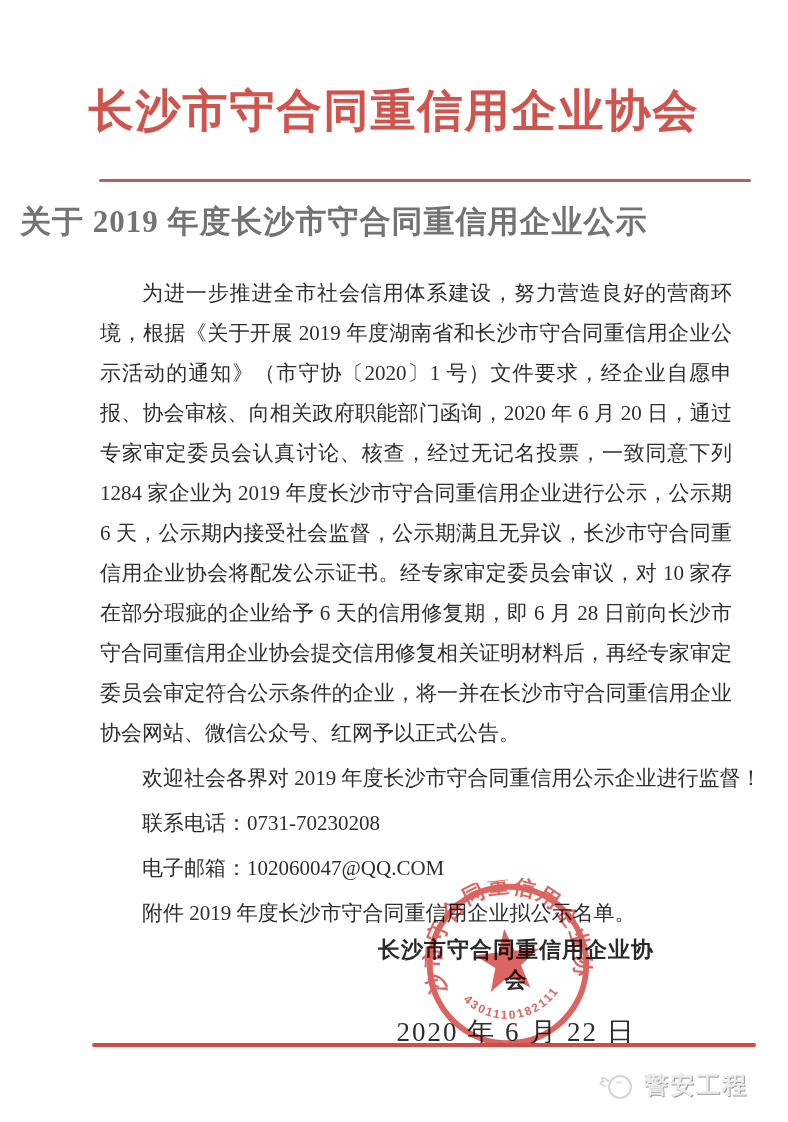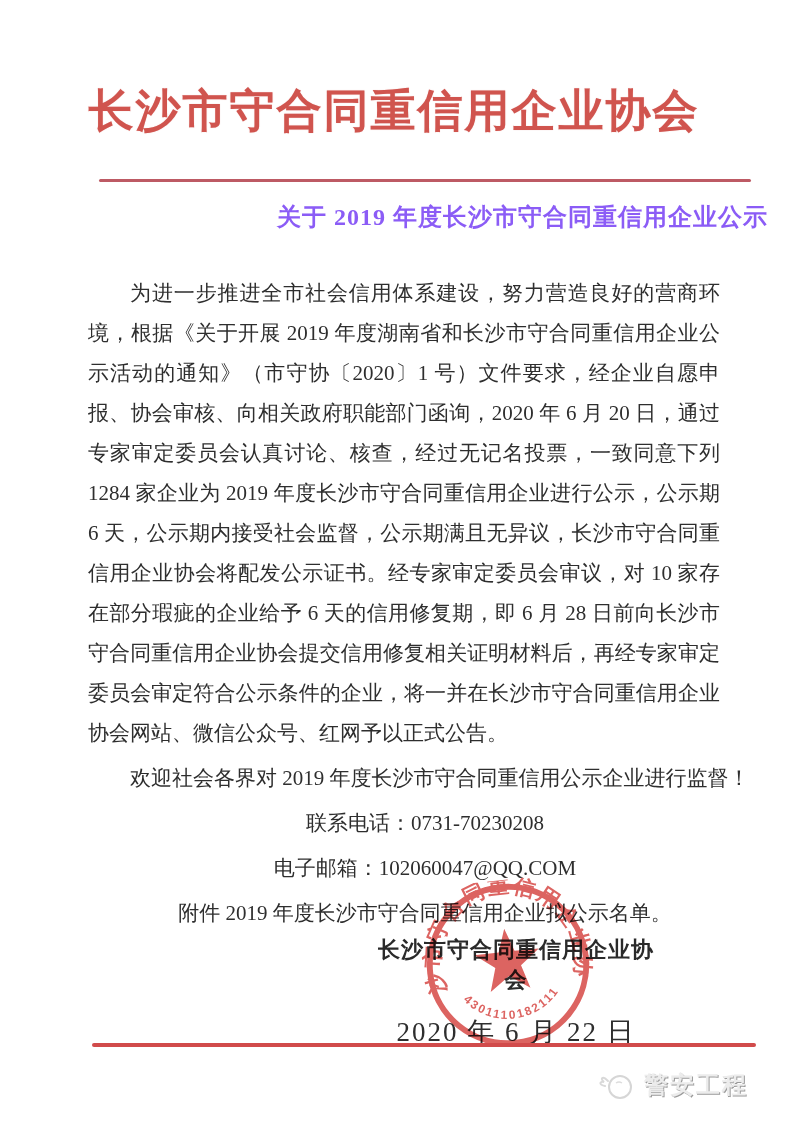--- a/index.html
+++ b/index.html
@@ -17,32 +17,32 @@
     text-align:center;
     font-size:45px;font-weight:bold;letter-spacing:2px;
     color:#d0544e;
     text-shadow:0 0 1px rgba(208,84,78,.35);
   }
   .rule{position:absolute;border-radius:2px;}
   .rule-top{top:176px;left:79px;width:652px;height:3px;background:#bd5a64;}
   .rule-bottom{top:1040px;left:72px;width:664px;height:4px;background:#d14b4b;}
   .doc-title{
     position:absolute;top:198px;left:0;width:100%;margin:0;
-    text-align:right;
-    font-size:24px;font-weight:bold;color:#8b5cf6;letter-spacing:1px;
+    text-align:left;
+    font-size:31px;font-weight:bold;color:#737373;letter-spacing:1px;
   }
   .body-text{
-    position:absolute;top:270px;left:68px;width:632px;
+    position:absolute;top:270px;left:80px;width:632px;
     font-size:21px;line-height:40px;
     text-align:justify;
     color:#2e2e2e;
   }
   .body-text p{margin:0;text-indent:2em;}
   .body-text p + p{margin-top:5px;}
-  .body-text p.single-line{white-space:nowrap;text-align:center;}
+  .body-text p.single-line{white-space:nowrap;text-align:left;}
   .signature{
     position:absolute;top:932px;left:350px;width:292px;
     text-align:center;
   }
   .sig-org{font-size:22px;font-weight:bold;color:#2a2a2a;letter-spacing:1px;}
   .sig-date{margin-top:19px;font-size:27px;color:#2e2e2e;letter-spacing:2px;}
   .seal{
     position:absolute;left:403px;top:877px;
     width:170px;height:170px;
     opacity:.82;

